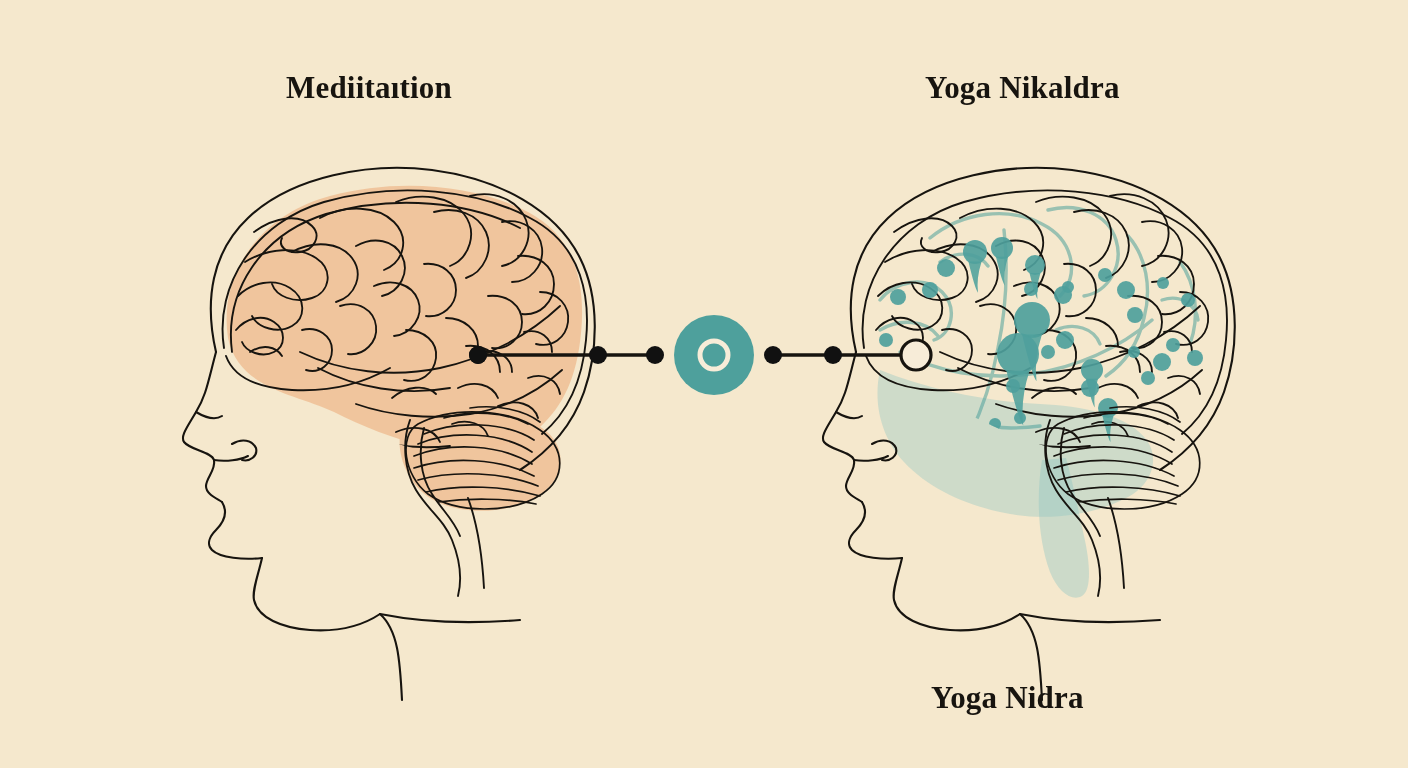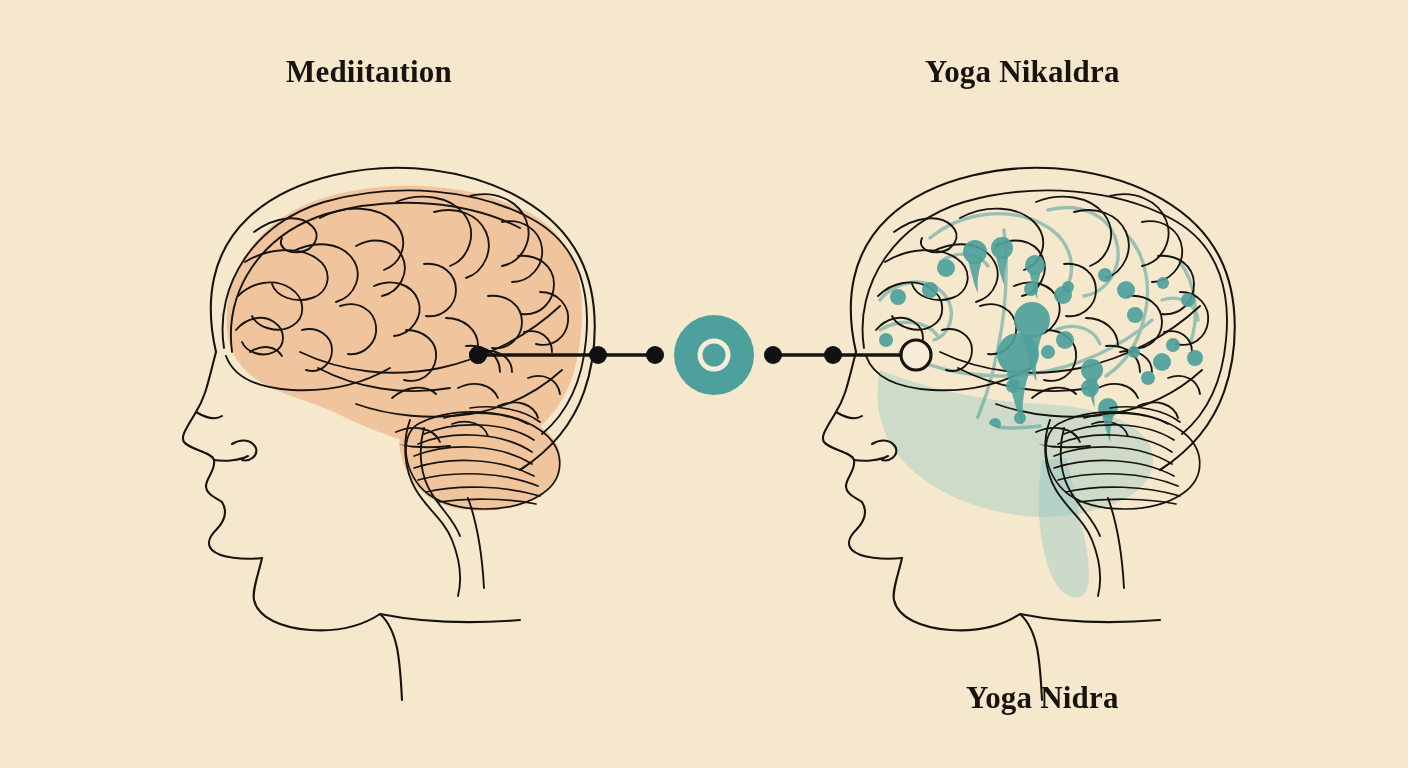--- a/index.html
+++ b/index.html
@@ -21,30 +21,30 @@
   .label {
     position: absolute;
     font-family: "Liberation Serif", "DejaVu Serif", serif;
     font-weight: 700;
     color: #17140f;
     white-space: nowrap;
     letter-spacing: 0.2px;
   }
   .label-top {
     font-size: 31px;
-    top: 54px;
+    top: 70px;
   }
   .label-bottom {
     font-size: 31px;
     top: 680px;
   }
   #label-top-left   { left: 286px; }
   #label-top-right  { left: 925px; }
   #label-bottom-left  { left: 288px; }
-  #label-bottom-right { left: 931px; margin-left: 35px; }
+  #label-bottom-right { left: 931px; }
 
   #art {
     position: absolute;
     left: 0; top: 0;
     width: 1408px;
     height: 768px;
   }
 </style>
 </head>
 <body>

